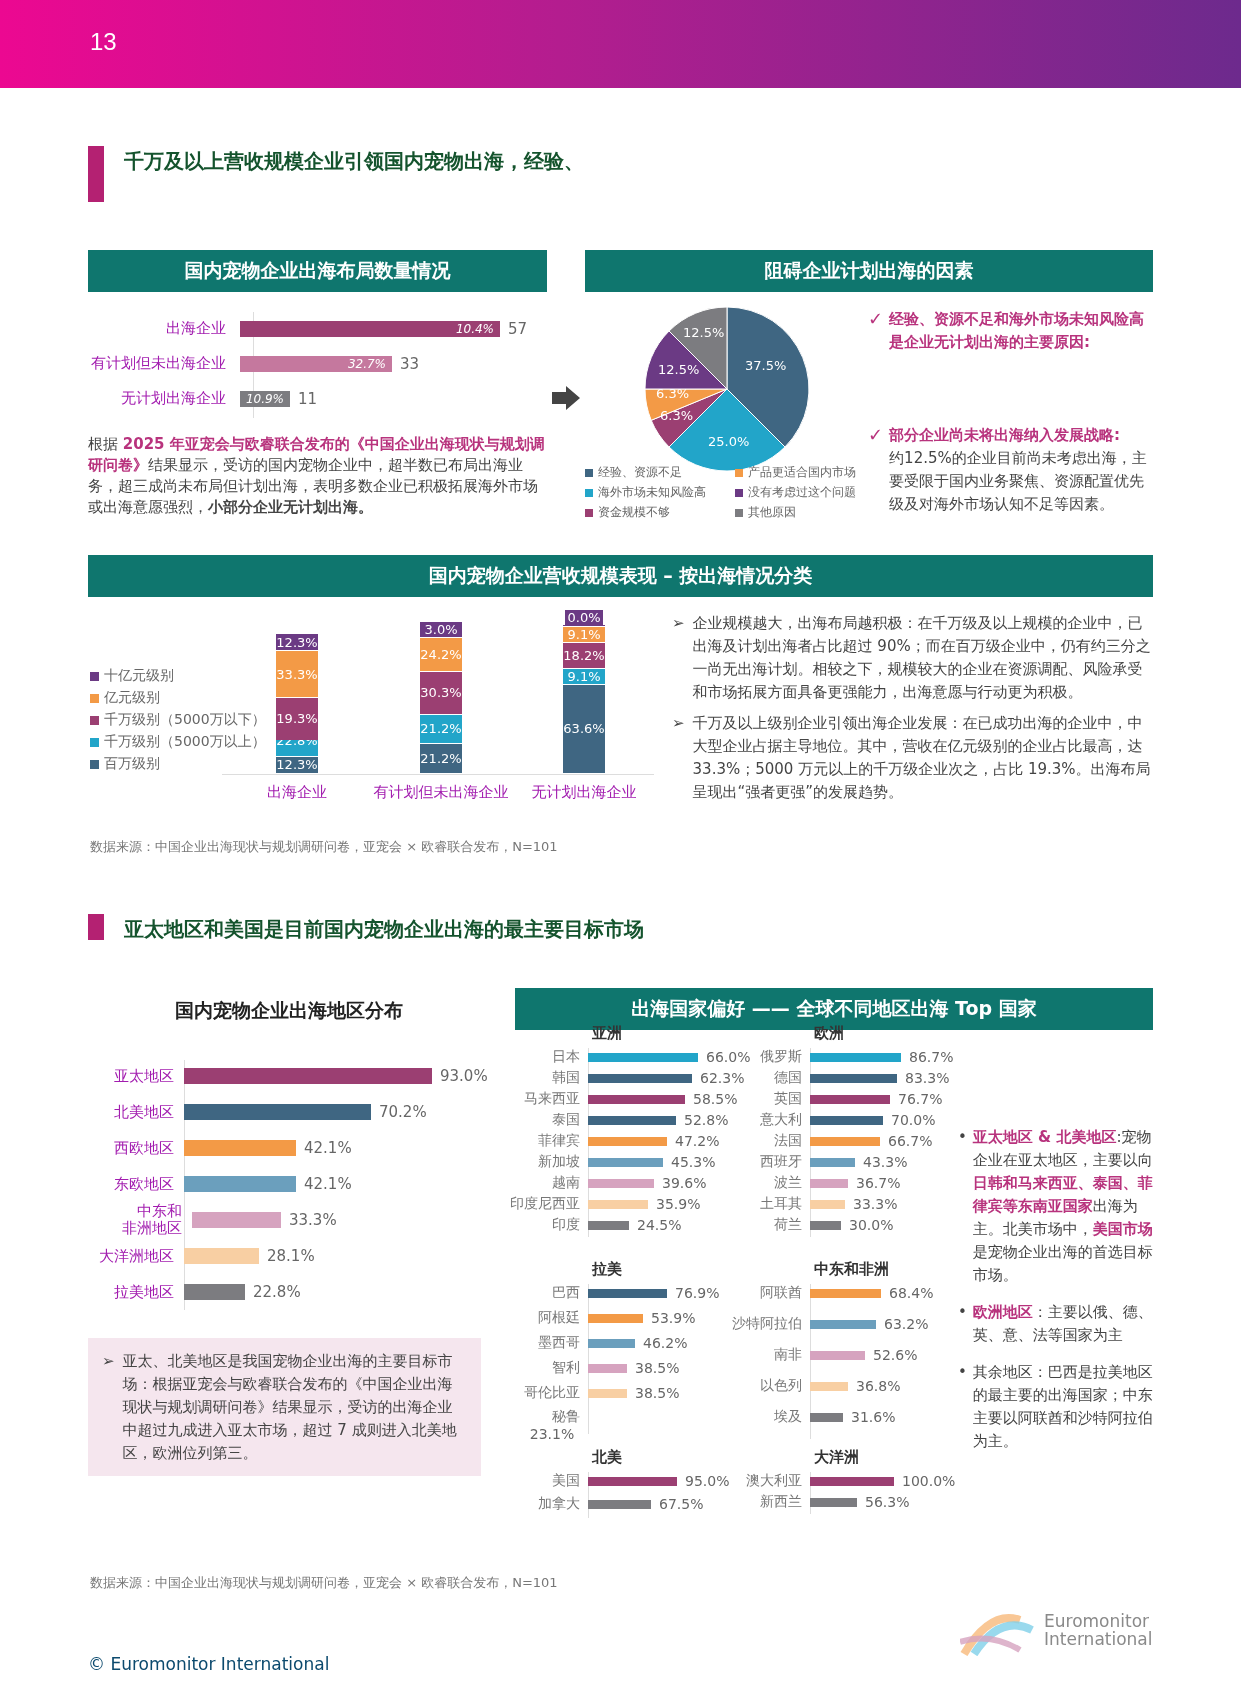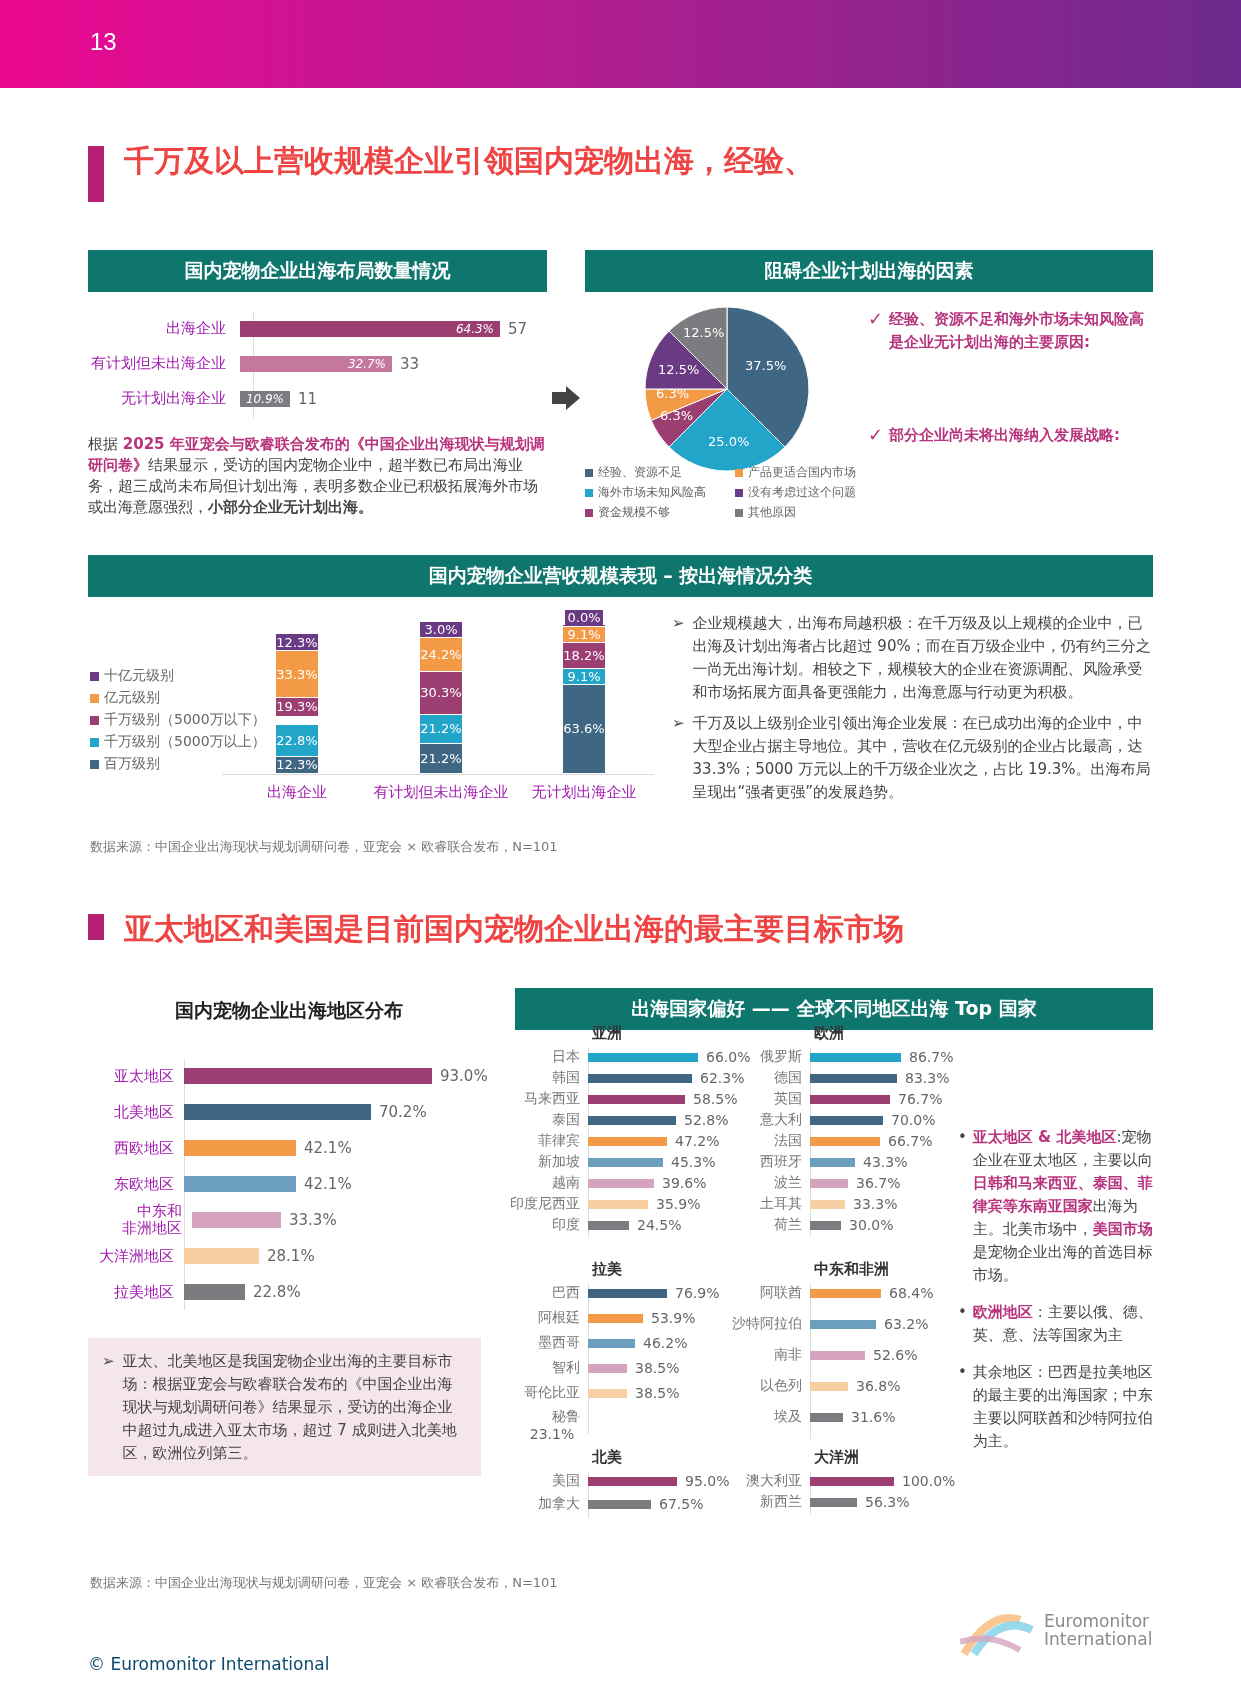--- a/index.html
+++ b/index.html
@@ -1,21 +1,21 @@
 <!DOCTYPE html>
 <html><head>
 <meta charset="utf-8">
 <style>
 *{box-sizing:border-box;margin:0;padding:0}
 body{width:1241px;height:1684px;background:#fff;font-family:"DejaVu Sans","Liberation Sans",sans-serif;color:#555;position:relative;overflow:hidden}
 .topbar{position:absolute;left:0;top:0;width:1241px;height:88px;background:linear-gradient(90deg,#ec0891 0%,#b41d8f 45%,#6d2a8d 100%)}
 .pagenum{position:absolute;left:90px;top:28px;color:#fff;font-size:24px;font-family:"Liberation Sans",sans-serif}
 .sec-title{position:absolute;left:88px;display:flex;align-items:flex-start}
 .sec-title .bar{width:16px;background:#b42172;margin-right:20px}
-.sec-title .txt{color:#ef4444;font-weight:bold;font-size:30px;line-height:30px}
+.sec-title .txt{color:#14532d;font-weight:bold;font-size:20px;line-height:30px}
 .hdr{position:absolute;height:42px;background:#0f766e;color:#fff;font-weight:bold;font-size:19px;display:flex;align-items:center;justify-content:center}
 .abs{position:absolute}
 .hbar-row{position:absolute;display:flex;align-items:center}
 .lbl{font-size:15px;color:#a21caf;text-align:right}
 .pct-in{font-style:italic;color:#fff;font-size:12px;text-align:right;padding-right:6px;line-height:16px}
 .val{font-size:15px;color:#666;margin-left:8px}
 .para{font-size:15px;line-height:21px;color:#444}
 .hl{color:#b8337d;font-weight:bold}
 .legend-item{display:flex;align-items:center;font-size:12px;color:#666;margin-bottom:3px}
 .sq{width:8px;height:8px;display:inline-block;margin-right:5px}
@@ -43,21 +43,21 @@
   </div>
 </div>
 
 <div class="hdr" style="left:88px;top:250px;width:459px">国内宠物企业出海布局数量情况</div>
 <div class="hdr" style="left:585px;top:250px;width:568px">阻碍企业计划出海的因素</div>
 
 <div class="axisline" style="left:253px;top:312px;width:1px;height:106px"></div>
 <div id="layout-bars">
     <div class="hbar-row" style="left: 88px; top: 319px;">
       <div class="lbl" style="width: 152px; padding-right: 14px;">出海企业</div>
-      <div class="pct-in" style="width: 260px; background: rgb(155, 63, 114);">64.3%</div>
+      <div class="pct-in" style="width: 260px; background: rgb(155, 63, 114);">10.4%</div>
       <div class="val">57</div>
     </div>
     <div class="hbar-row" style="left: 88px; top: 354px;">
       <div class="lbl" style="width: 152px; padding-right: 14px;">有计划但未出海企业</div>
       <div class="pct-in" style="width: 152px; background: rgb(197, 120, 158);">32.7%</div>
       <div class="val">33</div>
     </div>
     <div class="hbar-row" style="left: 88px; top: 389px;">
       <div class="lbl" style="width: 152px; padding-right: 14px;">无计划出海企业</div>
       <div class="pct-in" style="width: 50px; background: rgb(124, 124, 128);">10.9%</div>
@@ -120,20 +120,21 @@
   <div class="bullet">
         <div class="hl">经验、资源不足和海外市场未知风险高是企业无计划出海的主要原因:</div>
       </div>
     </div>
 </div>
 <div class="abs" style="left:868px;top:424px;width:285px">
   <div style="display:flex">
       <span style="color:#b8337d;font-size:18px;margin-right:6px">✓</span>
   <div class="bullet">
         <div class="hl">部分企业尚未将出海纳入发展战略:</div>
+        <div>约12.5%的企业目前尚未考虑出海，主要受限于国内业务聚焦、资源配置优先级及对海外市场认知不足等因素。</div>
       </div>
     </div>
 </div>
 
 <div class="hdr" style="left:88px;top:555px;width:1065px">国内宠物企业营收规模表现 – 按出海情况分类</div>
 
 <div id="stack-legend" class="abs" style="left:90px;top:667px">
     <div class="legend-item" style="font-size: 14px; margin-bottom: 4px;">
       <span class="sq" style="background: rgb(107, 58, 132); width: 9px; height: 9px;"></span>
       <span>十亿元级别</span>
@@ -157,21 +158,21 @@
   </div>
 <div class="axisline" style="left:222px;top:774px;width:432px;height:1px"></div>
 <div id="stack-chart">
     <div style="position: absolute; left: 276px; top: 0px; width: 42px; height: 773px;">
       <div class="seg" style="top: 755.78px; height: 17.22px; background: rgb(63, 102, 130);">
         <span>12.3%</span>
       </div>
       <div class="seg" style="top: 723.86px; height: 31.92px; background: rgb(34, 165, 201);">
         <span>22.8%</span>
       </div>
-      <div class="seg" style="top: 696.84px; height: 19px; background: rgb(155, 63, 114);">
+      <div class="seg" style="top: 696.84px; height: 43px; background: rgb(155, 63, 114);">
         <span>19.3%</span>
       </div>
       <div class="seg" style="top: 650.22px; height: 46.62px; background: rgb(243, 154, 70);">
         <span>33.3%</span>
       </div>
       <div class="seg" style="top: 633px; height: 17.22px; background: rgb(107, 58, 132);">
         <span>12.3%</span>
       </div>
     </div>
     <div class="lbl" style="position: absolute; left: 216px; top: 783px; width: 162px; text-align: center;">出海企业</div>

